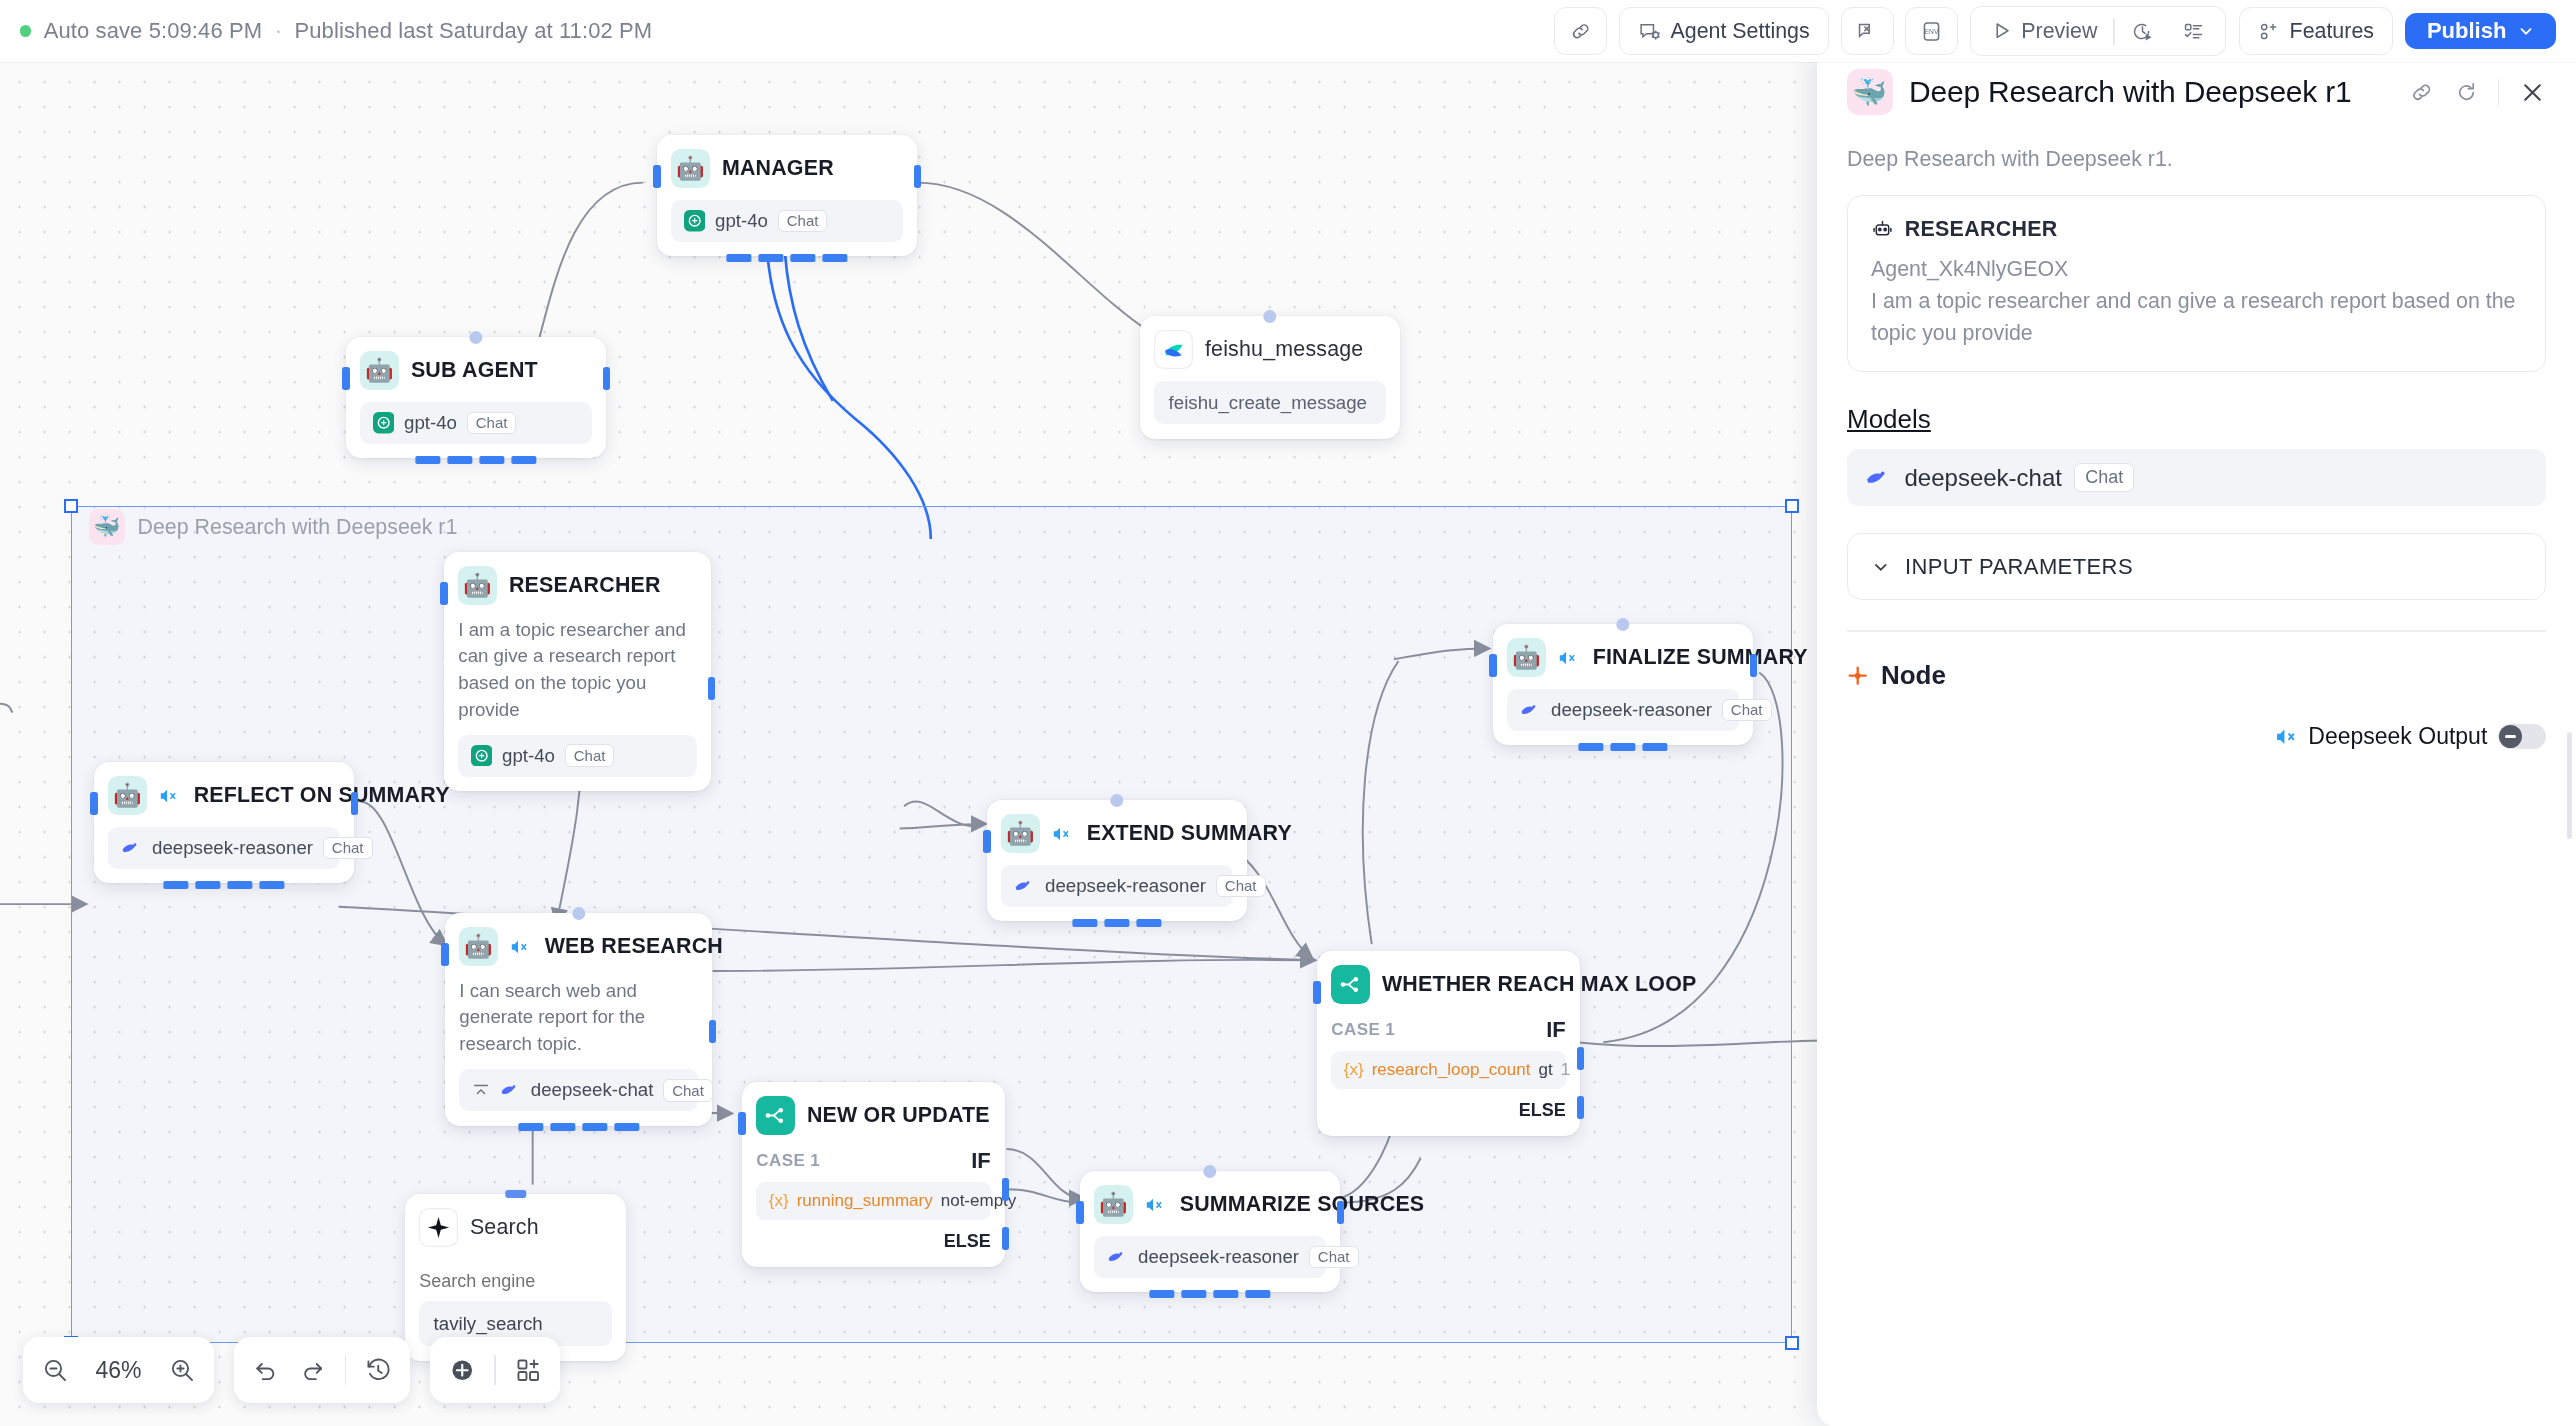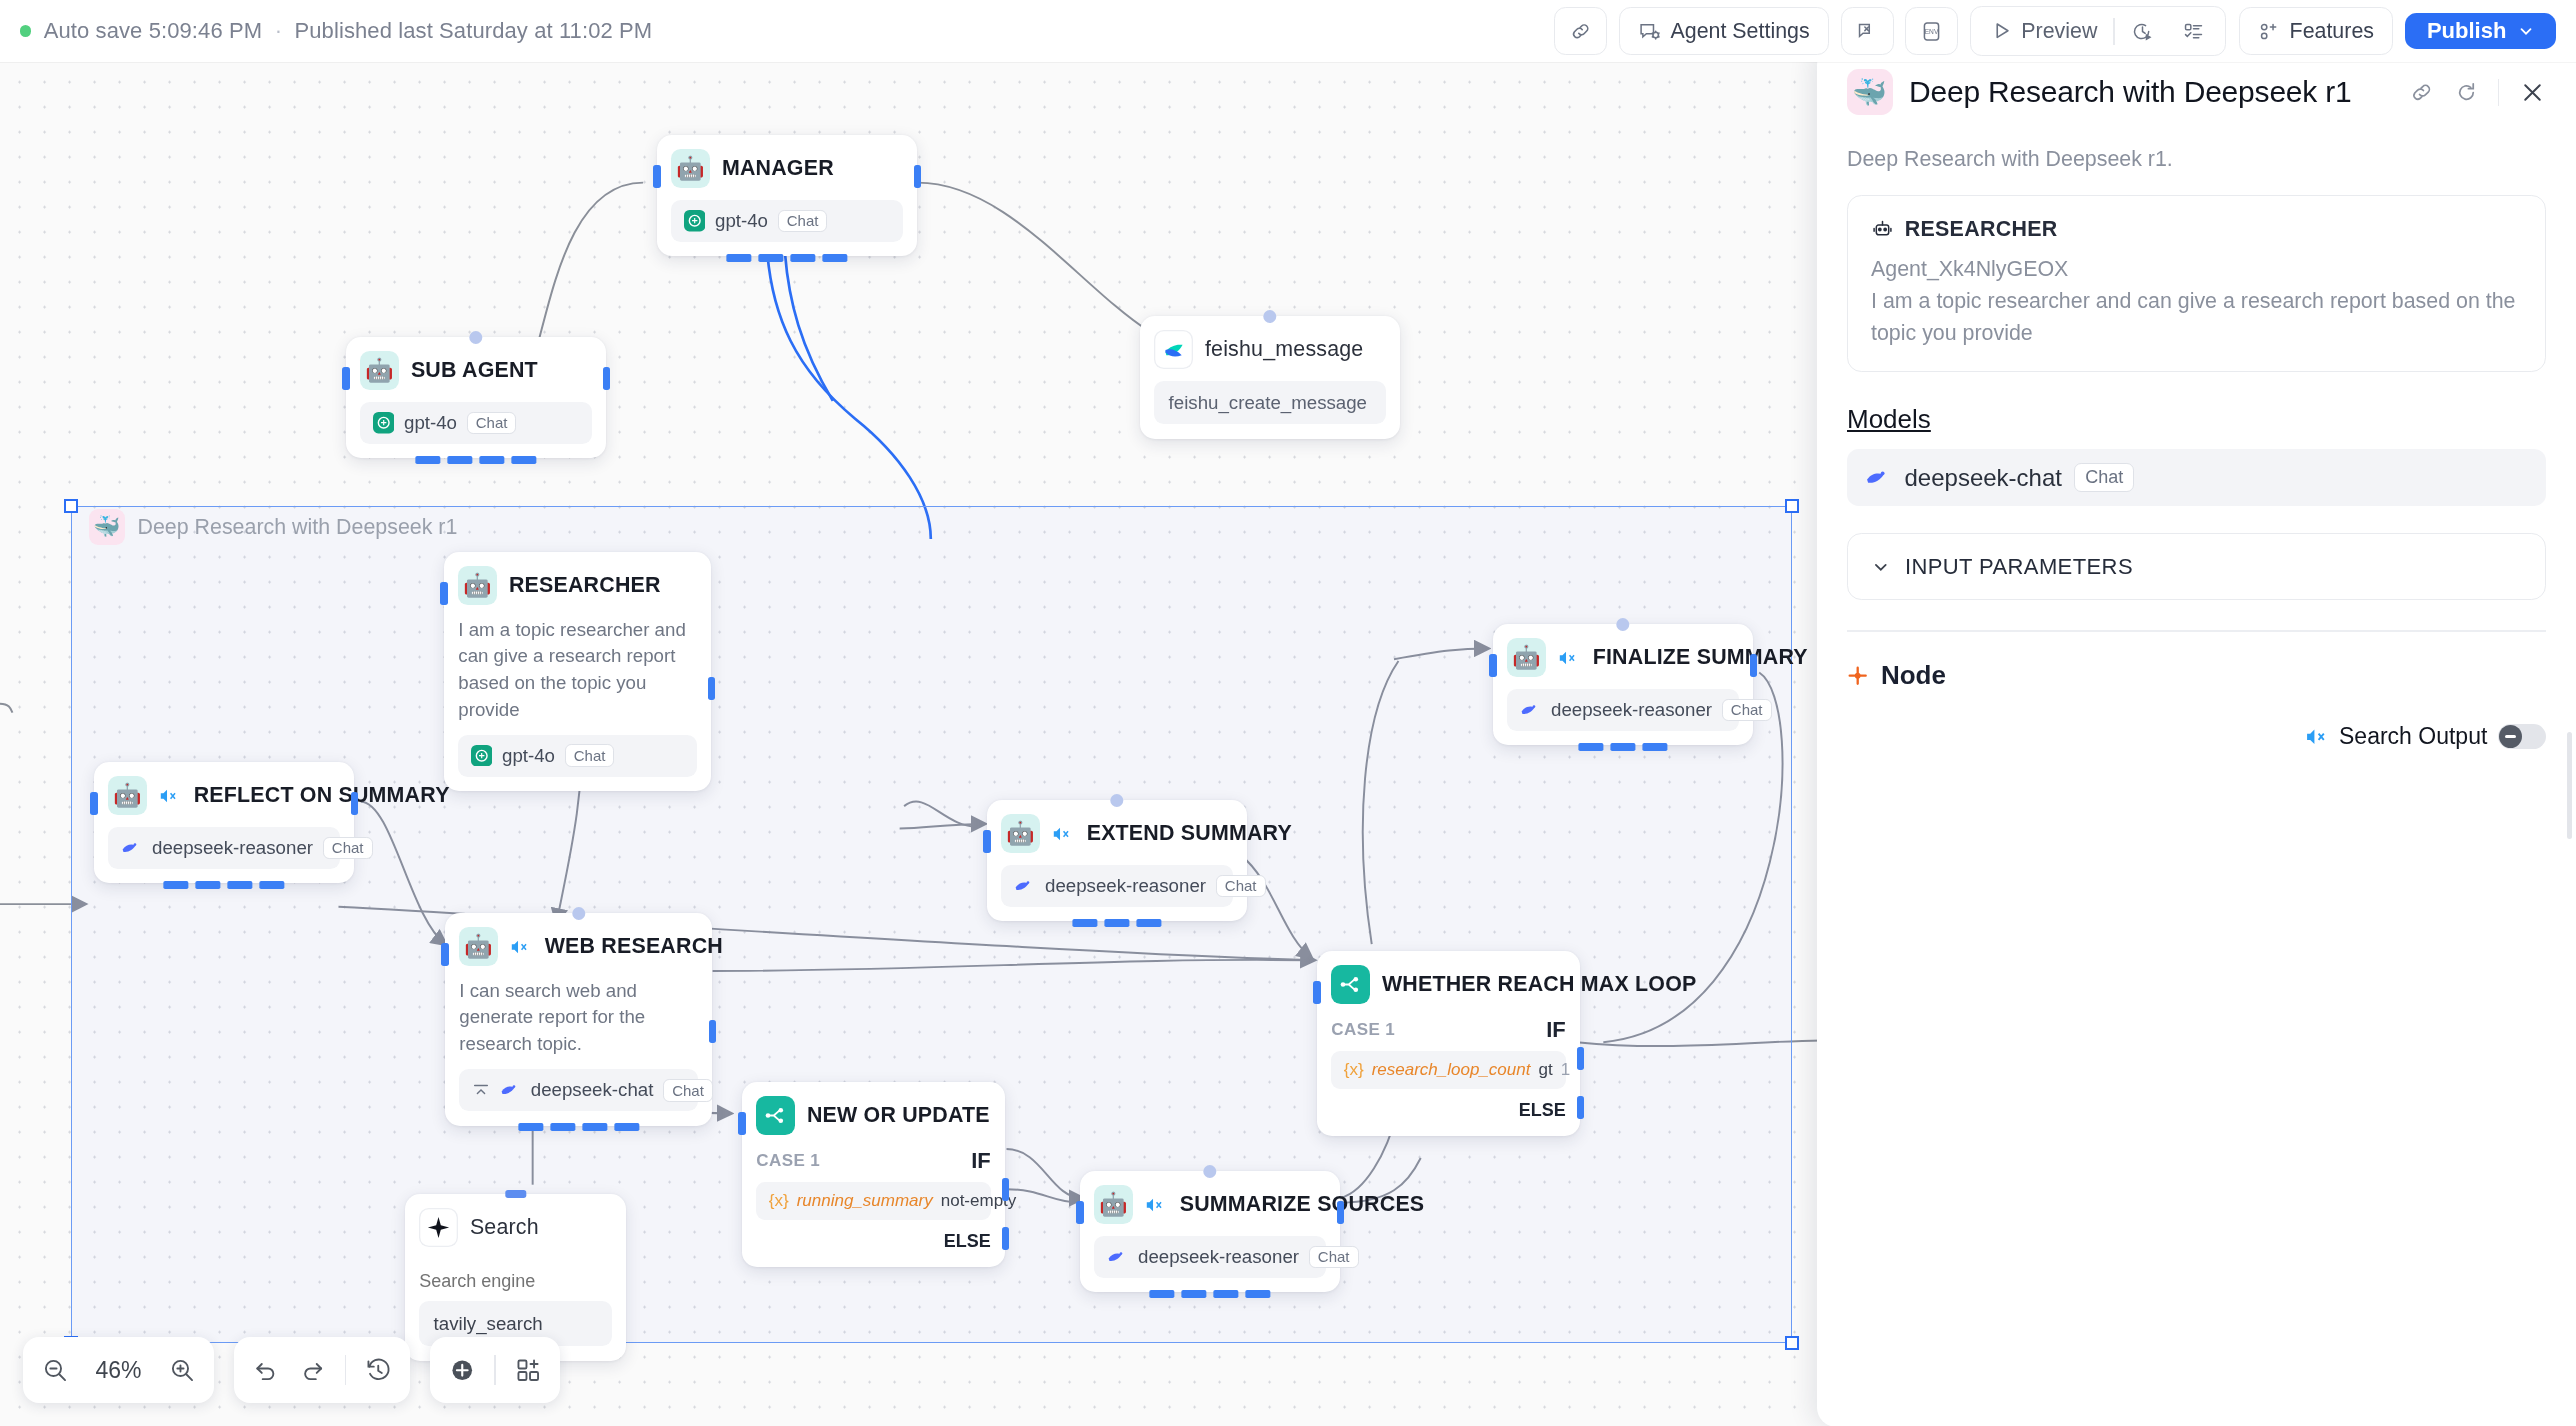--- a/index.html
+++ b/index.html
@@ -103,21 +103,21 @@
     font-size: 18.7px; color: #3d434f; }
 
   
   .case-row { display: flex; align-items: center; margin-top: 12.5px; }
   .case-label { font-size: 17px; font-weight: 700; color: #9aa1b0; letter-spacing: 0.4px; }
   .case-kw { margin-left: auto; font-size: 22px; font-weight: 700; color: #1d2330; }
   .cond-expr {
     margin-top: 8px; background: #f3f4f7; border-radius: 9px; padding: 9px 12.5px;
     font-size: 17px; display: flex; align-items: center; gap: 8px; white-space: nowrap;
   }
-  .cond-var { color: #e8862a; font-style: italic; }
+  .cond-var { color: #e8862a; }
   .cond-x { color: #f0a23c; }
   .cond-op { color: #3d434f; }
   .cond-num { color: #9aa1b0; }
   .else-row { display: flex; margin-top: 11.6px; }
   .else-kw { margin-left: auto; font-size: 18px; font-weight: 700; color: #1d2330; }
 
   
   .port { position: absolute; width: 7.1px; height: 23px; background: #3b7ff5; border-radius: 2.7px; }
   .port.left { left: -3.6px; top: 30px; }
   .port.right { right: -3.6px; top: 30px; }
@@ -812,21 +812,21 @@
     <span class="node-sec-title">Node</span>
   </div>
 
   <div class="disable-row">
     <span class="ico">
       <svg width="23" height="19.6" viewBox="0 0 22 18">
           <path d="M2 6h3l4-4v14l-4-4H2z" fill="#2b9ef5"></path>
           <path d="M13 6l5 6M18 6l-5 6" stroke="#2b9ef5" stroke-width="1.8" fill="none"></path>
         </svg>
     </span>
-    <span class="disable-label">Search Output</span>
+    <span class="disable-label">Deepseek Output</span>
     <span class="toggle">
         <span class="knob"></span>
       </span>
   </div>
 
   <div class="scroll-hint"></div>
 </div>
 
 
 </body></html>

